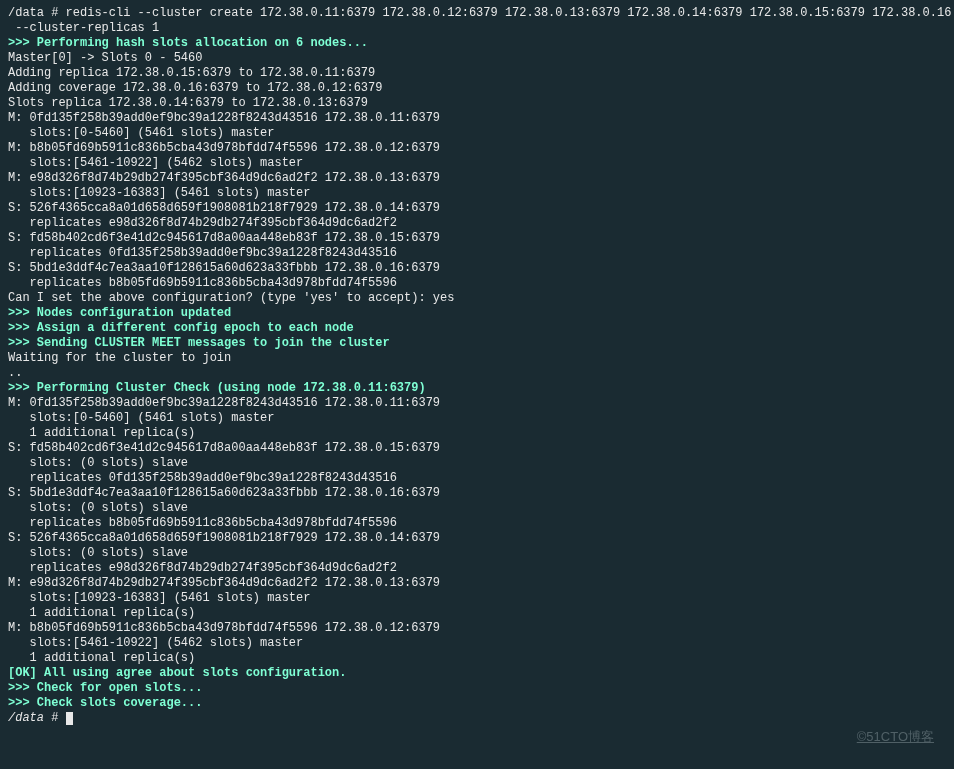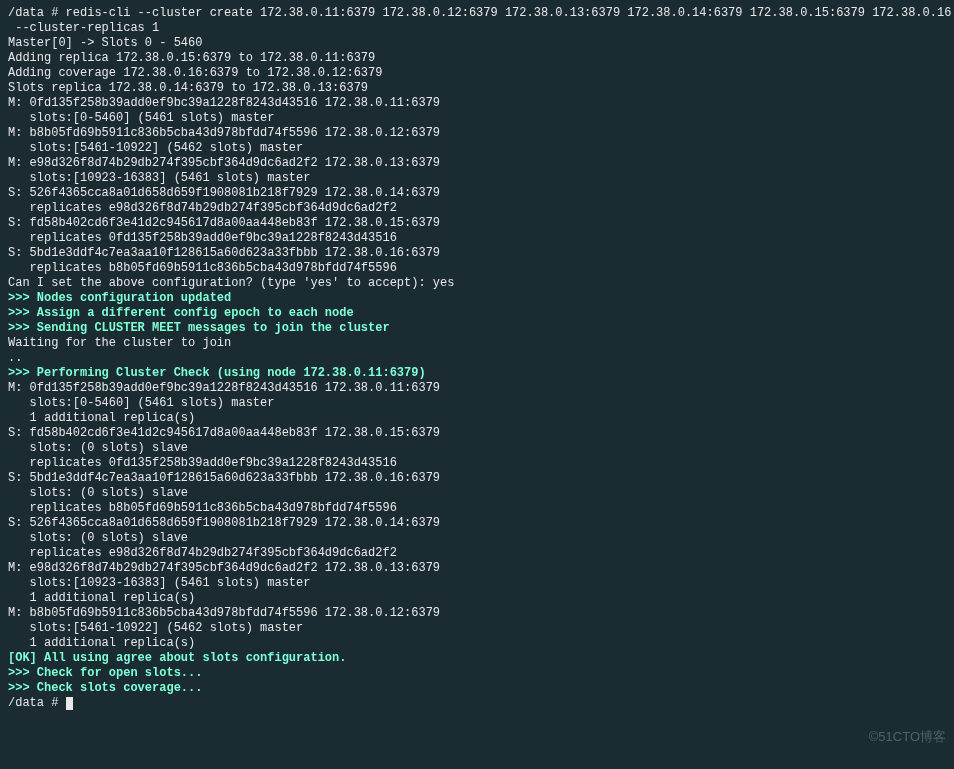--- a/index.html
+++ b/index.html
@@ -9,50 +9,52 @@
     font-size: 12px;
     line-height: 15px;
     color: #e8e8e8;
     padding: 6px 8px;
     width: 954px;
     height: 769px;
     overflow: hidden;
     position: relative;
   }
   .line { white-space: pre; }
-  .prompt-path { color: #e8e8e8; }
+  .prompt-path { color: #e8e8e8; font-style: italic; }
   .prompt-hash { color: #e8e8e8; }
   .hilite { color: #7fffd4; font-weight: bold; }
   .regular { color: #e8e8e8; }
   .ok { color: #7fffd4; font-weight: bold; }
   .watermark {
     position: absolute;
-    right: 8px;
+    right: 20px;
     bottom: 25px;
     color: #5a6a70;
     font-family: Arial, sans-serif;
     font-size: 13px;
     opacity: 0.85;
+    text-decoration: underline;
   }
   .cursor {
     display: inline-block;
     width: 7px;
     height: 13px;
     background: #e8e8e8;
     vertical-align: text-bottom;
   }
   #terminal { width: 100%; }
 </style>
 </head>
 <body>
 
 <div id="terminal">
   <div class="line regular">/data # redis-cli --cluster create 172.38.0.11:6379 172.38.0.12:6379 172.38.0.13:6379 172.38.0.14:6379 172.38.0.15:6379 172.38.0.16:6379 </div>
     <div class="line regular"> --cluster-replicas 1</div>
   <div id="output-lines">
+      <div class="line hilite">&gt;&gt;&gt; Performing hash slots allocation on 6 nodes...</div>
       <div class="line regular">Master[0] -&gt; Slots 0 - 5460</div>
       <div class="line regular">Adding replica 172.38.0.15:6379 to 172.38.0.11:6379</div>
       <div class="line regular">Adding coverage 172.38.0.16:6379 to 172.38.0.12:6379</div>
       <div class="line regular">Slots replica 172.38.0.14:6379 to 172.38.0.13:6379</div>
       <div class="line regular">M: 0fd135f258b39add0ef9bc39a1228f8243d43516 172.38.0.11:6379</div>
       <div class="line regular">   slots:[0-5460] (5461 slots) master</div>
       <div class="line regular">M: b8b05fd69b5911c836b5cba43d978bfdd74f5596 172.38.0.12:6379</div>
       <div class="line regular">   slots:[5461-10922] (5462 slots) master</div>
       <div class="line regular">M: e98d326f8d74b29db274f395cbf364d9dc6ad2f2 172.38.0.13:6379</div>
       <div class="line regular">   slots:[10923-16383] (5461 slots) master</div>

